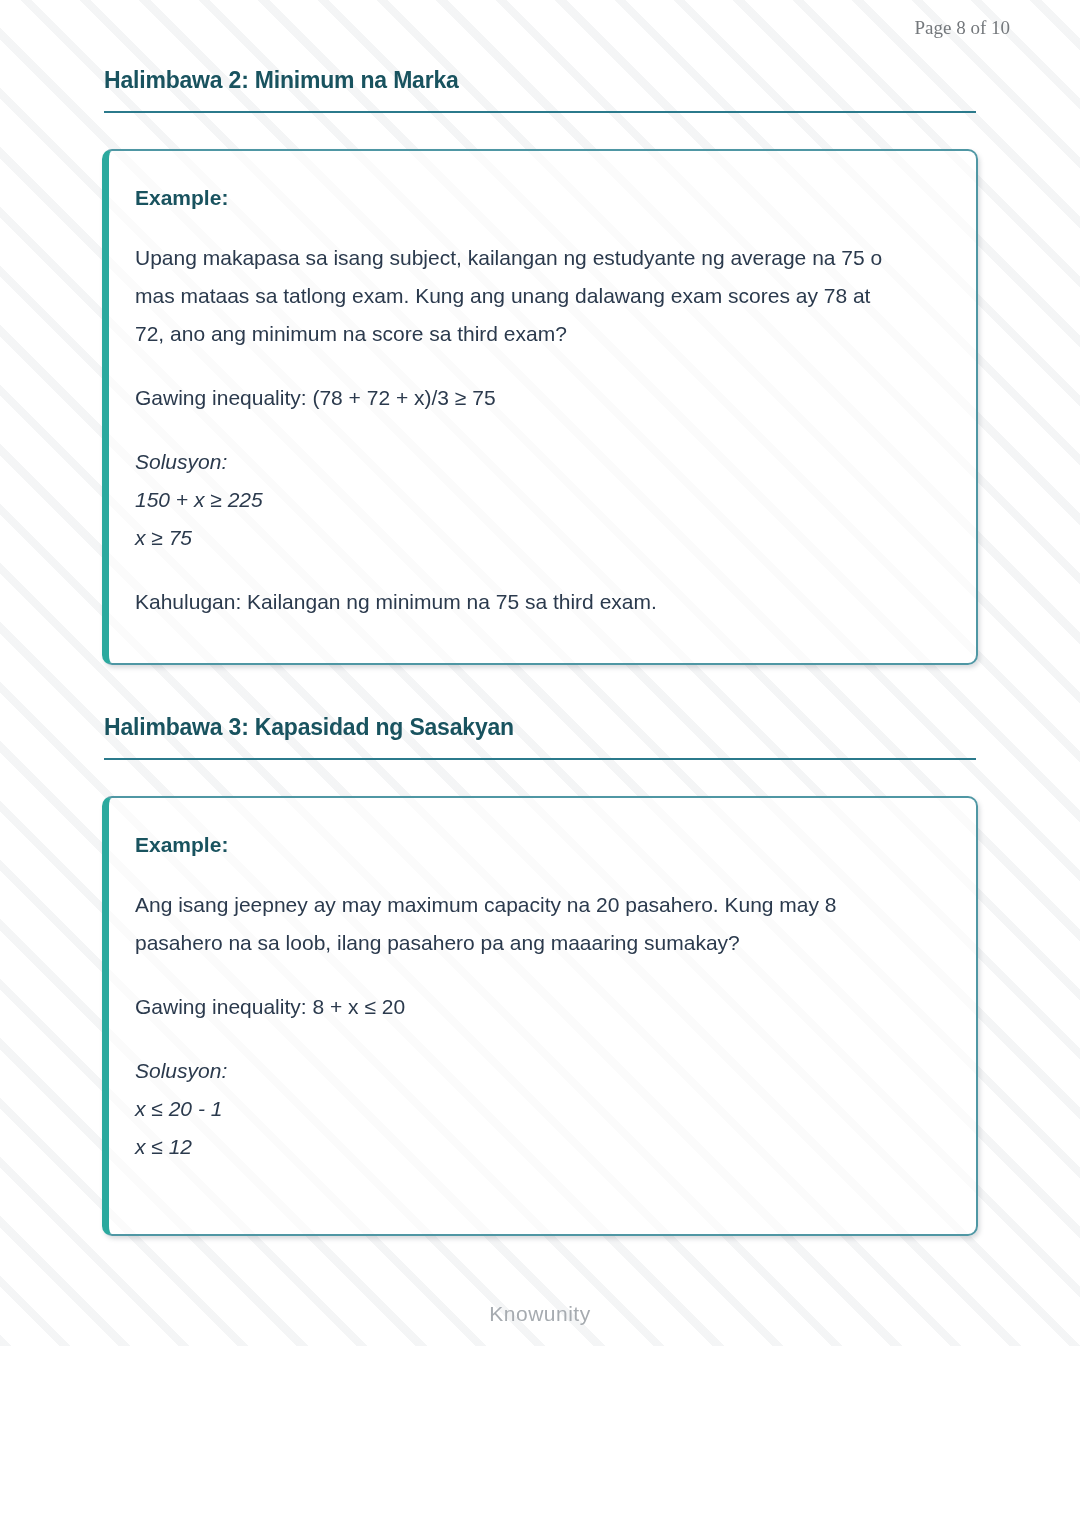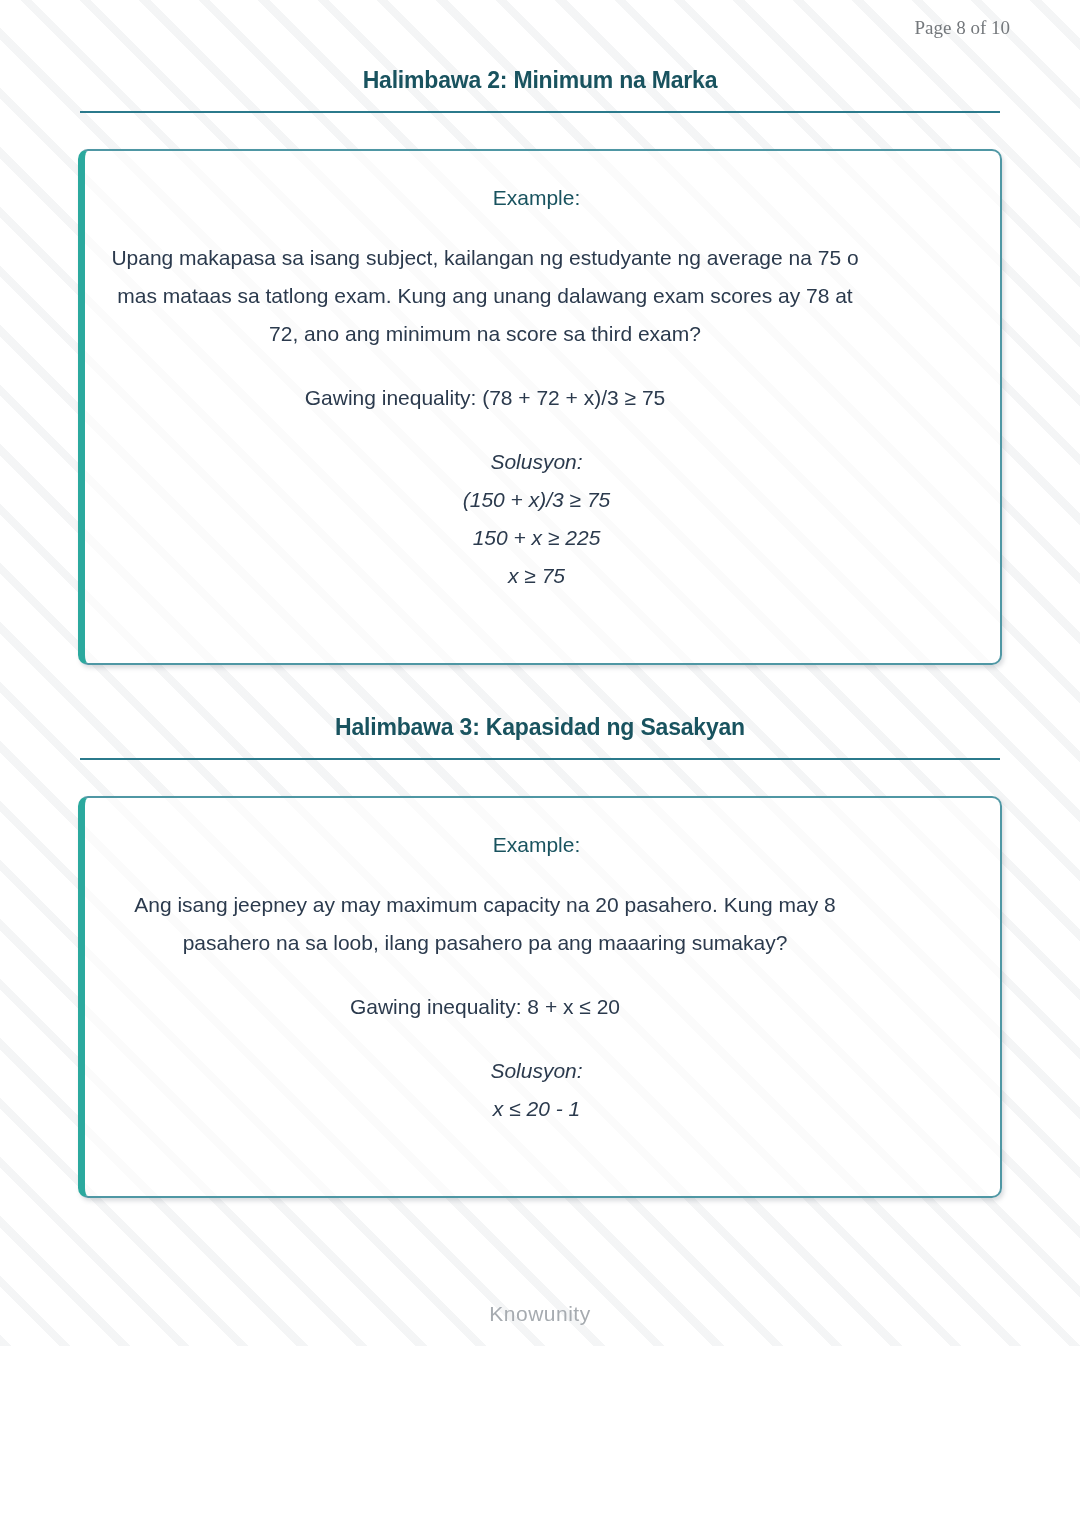--- a/index.html
+++ b/index.html
@@ -21,21 +21,21 @@
     );
   }
   .page-number {
     position:absolute;
     top:17px;
     right:70px;
     font-family:"Liberation Serif","DejaVu Serif",serif;
     font-size:19px;
     color:#74787c;
   }
-  .content { padding:0 80px;text-align:center; }
+  .content { padding:0 104px; }
   .section-heading {
     margin-top:66px;
     padding-bottom:17px;
     border-bottom:2px solid #2b7a8c;
     font-size:23px;
     font-weight:bold;
     line-height:28px;
     color:#19535f;
     letter-spacing:-0.2px;
   }
@@ -49,21 +49,21 @@
     border-radius:10px;
     background:rgba(255,255,255,0.60);
     box-shadow:2px 3px 4px rgba(110,120,130,0.25);
     padding:28px 38px 42px 26px;
     color:#2b3a4d;
     font-size:21px;
     line-height:38px;
   }
   .example-label {
     color:#19535f;
-    font-weight:normal;
+    font-weight:bold;
     margin-bottom:22px;
   }
   .para { margin-bottom:26px; max-width:748px; }
   .solution-block { margin-bottom:26px;font-style:italic; }
   .notes-block { margin-bottom:0; }
   .footer-brand {
     position:absolute;
     bottom:20px;
     left:0;
     width:100%;
@@ -83,37 +83,38 @@
   <div class="content">
 
     <div class="section-heading">Halimbawa 2: Minimum na Marka</div>
 
     <div class="example-box">
       <div class="example-label">Example:</div>
       <div class="para">Upang makapasa sa isang subject, kailangan ng estudyante ng average na 75 o mas mataas sa tatlong exam. Kung ang unang dalawang exam scores ay 78 at 72, ano ang minimum na score sa third exam?</div>
       <div class="para">Gawing inequality: (78 + 72 + x)/3 ≥ 75</div>
       <div class="solution-block">
         <div>Solusyon:</div>
-        <div>(150 + x)/3 ≥ 75</div>
         <div>150 + x ≥ 225</div>
         <div>x ≥ 75</div>
       </div>
       <div class="notes-block">
+        <div>Kahulugan: Kailangan ng minimum na 75 sa third exam.</div>
       </div>
     </div>
 
     <div class="section-heading second">Halimbawa 3: Kapasidad ng Sasakyan</div>
 
     <div class="example-box">
       <div class="example-label">Example:</div>
       <div class="para">Ang isang jeepney ay may maximum capacity na 20 pasahero. Kung may 8 pasahero na sa loob, ilang pasahero pa ang maaaring sumakay?</div>
       <div class="para">Gawing inequality: 8 + x ≤ 20</div>
       <div class="solution-block">
         <div>Solusyon:</div>
         <div>x ≤ 20 - 1</div>
+        <div>x ≤ 12</div>
       </div>
     </div>
 
   </div>
 
   <div class="footer-brand">Knowunity</div>
 
 </div>
 
 </body></html>

